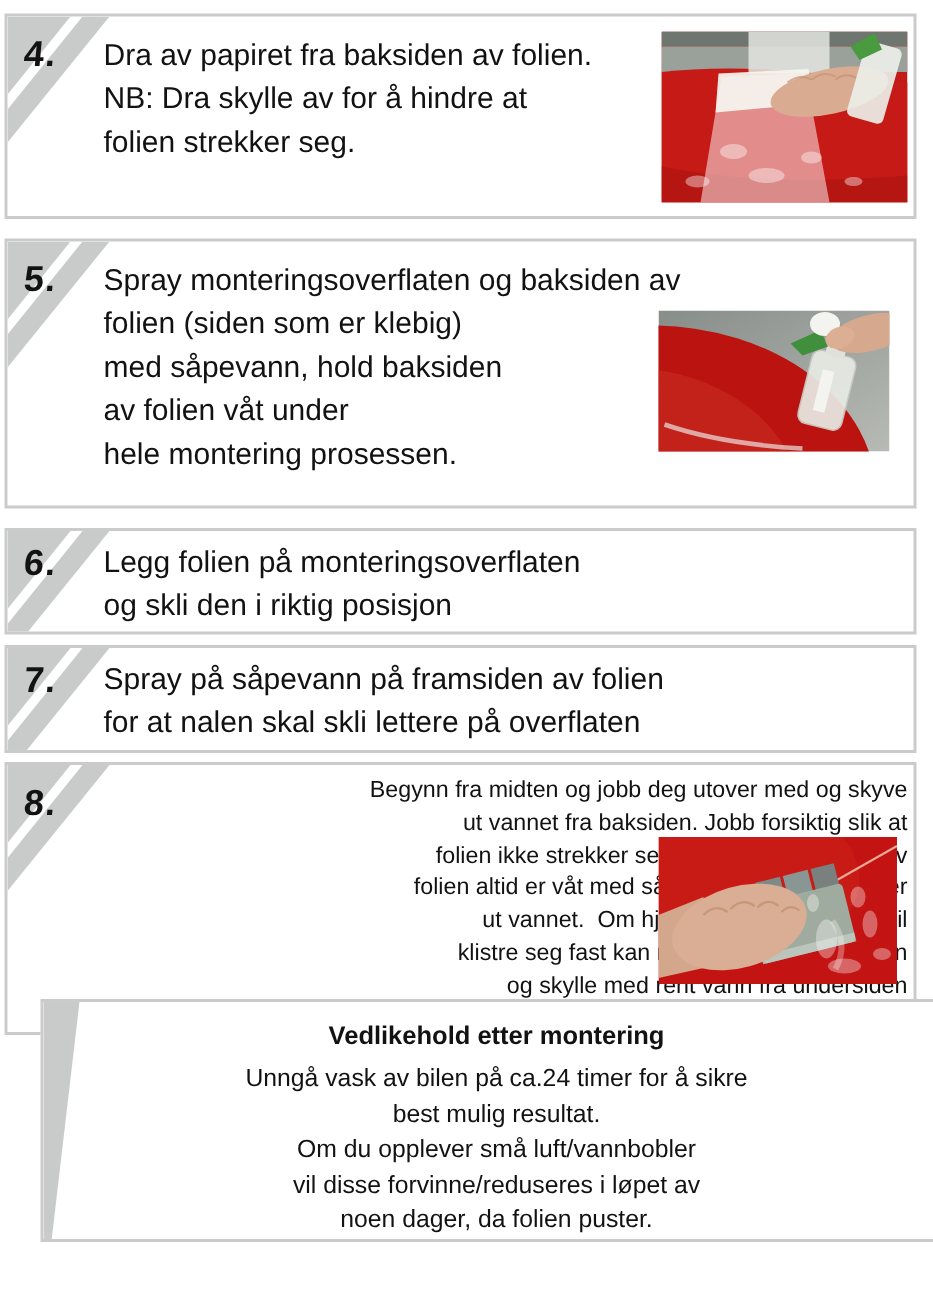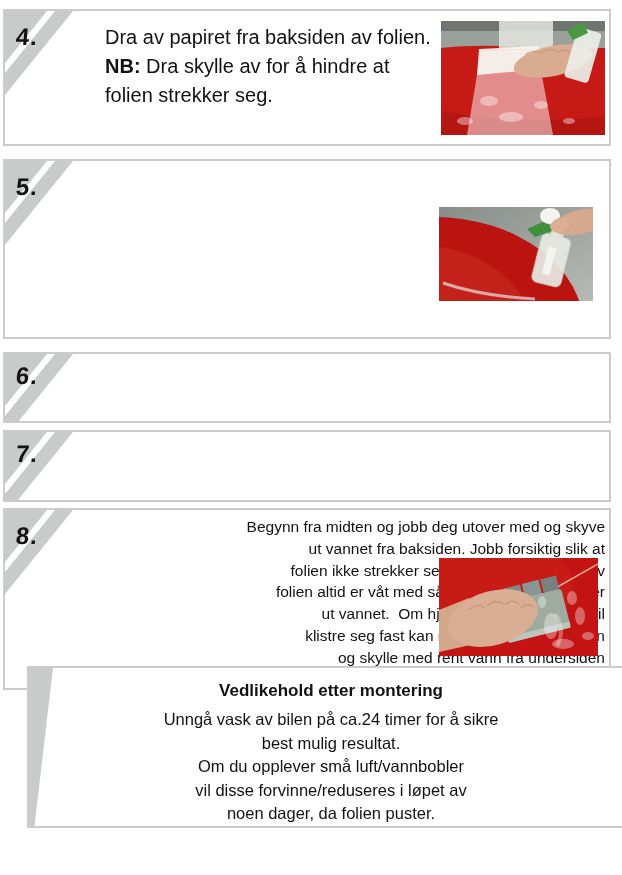--- a/index.html
+++ b/index.html
@@ -10,24 +10,24 @@
   .box {
     position:absolute; left:3px; width:608px; box-sizing:border-box;
     background:#ffffff; border:2px solid #cbcbcb; overflow:hidden;
   }
   .corner { position:absolute; top:0; left:0; pointer-events:none; }
   .num {
     position:absolute; left:11px; top:12px; font-size:24px; font-weight:bold;
     transform:skewX(-5deg); letter-spacing:1px;
   }
   .num.small-box { top:8px; }
-  .txt { position:absolute; white-space:pre-wrap;margin-left:36px; }
+  .txt { position:absolute; white-space:pre-wrap; }
   .big   { font-size:20px; line-height:29px; }
   .small { font-size:15.5px; line-height:21.8px;text-align:right; }
-  .nb { font-weight:bold;text-align:right; }
+  .nb { font-weight:normal;text-align:right; }
   .photo { position:absolute; line-height:0; }
   .photo svg { display:block; }
   .m-title { position:absolute; left:0; right:0; top:13px; text-align:center;
              font-size:17px; font-weight:bold; }
   .m-body  { position:absolute; left:0; right:0; top:40px; text-align:center;
              font-size:16.5px; line-height:23.5px; white-space:pre-wrap; }
 </style>
 </head>
 <body>
 
@@ -67,20 +67,25 @@
       </svg>
     </div>
   </section>
 
   <section class="box" style="top:159px; height:180px;">
     <svg class="corner" width="70" height="86">
       <polygon points="0,0 42,0 0,52" fill="#c9cbca"></polygon>
       <polygon points="50,0 68,0 0,84 0,62" fill="#c9cbca"></polygon>
     </svg>
     <div class="num">5.</div>
+    <div class="txt big" style="left:64px; top:12px; right:6px;">Spray monteringsoverflaten og baksiden av
+folien (siden som er klebig)
+med såpevann, hold baksiden
+av folien våt under
+hele montering prosessen.</div>
     <div class="photo" style="left:434px; top:46px;">
       <svg width="154" height="94" viewBox="0 0 154 94">
         <defs>
           <linearGradient id="g2" x1="0" y1="0" x2="1" y2="1">
             <stop offset="0" stop-color="#878d89"></stop>
             <stop offset="1" stop-color="#b7bab5"></stop>
           </linearGradient>
         </defs>
         <rect width="154" height="94" fill="url(#g2)"></rect>
         <ellipse cx="-5" cy="122" rx="150" ry="112" fill="#bb1410"></ellipse>
@@ -98,28 +103,32 @@
       </svg>
     </div>
   </section>
 
   <section class="box" style="top:352px; height:71px;">
     <svg class="corner" width="70" height="86">
       <polygon points="0,0 42,0 0,52" fill="#c9cbca"></polygon>
       <polygon points="50,0 68,0 0,84 0,62" fill="#c9cbca"></polygon>
     </svg>
     <div class="num small-box">6.</div>
+    <div class="txt big" style="left:64px; top:7px; right:6px;">Legg folien på monteringsoverflaten
+og skli den i riktig posisjon</div>
   </section>
 
   <section class="box" style="top:430px; height:72px;">
     <svg class="corner" width="70" height="86">
       <polygon points="0,0 42,0 0,52" fill="#c9cbca"></polygon>
       <polygon points="50,0 68,0 0,84 0,62" fill="#c9cbca"></polygon>
     </svg>
     <div class="num small-box">7.</div>
+    <div class="txt big" style="left:64px; top:7px; right:6px;">Spray på såpevann på framsiden av folien
+for at nalen skal skli lettere på overflaten</div>
   </section>
 
   <section class="box" style="top:508px; height:182px;">
     <svg class="corner" width="70" height="86">
       <polygon points="0,0 42,0 0,52" fill="#c9cbca"></polygon>
       <polygon points="50,0 68,0 0,84 0,62" fill="#c9cbca"></polygon>
     </svg>
     <div class="num">8.</div>
     <div class="txt small" style="left:64px; top:6px; right:4px;">Begynn fra midten og jobb deg utover med og skyve
 ut vannet fra baksiden. Jobb forsiktig slik at

